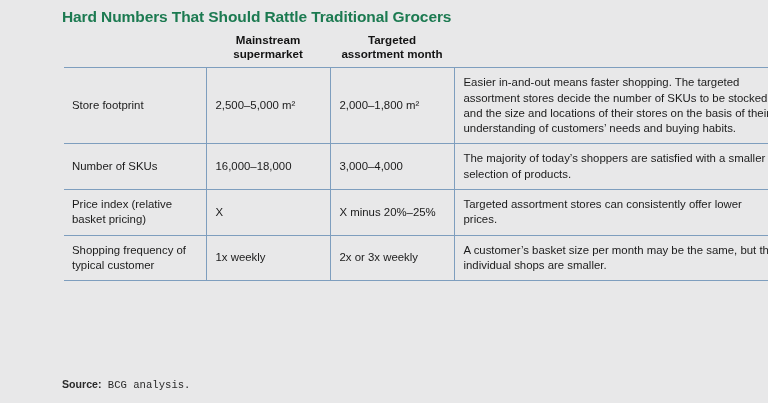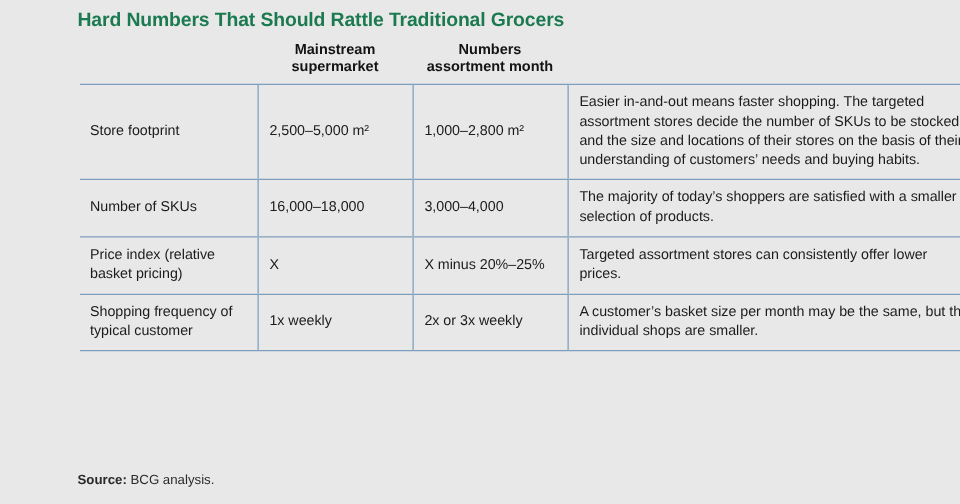--- a/index.html
+++ b/index.html
@@ -103,20 +103,21 @@
     top: 378px;
     font-size: 10.6px;
     color: #2a2a2a;
   }
   .source .lead {
     font-weight: bold;
     text-align: right;
   }
   .source .txt {
     font-weight: normal;
+    font-family: Liberation Mono, monospace;
   }
 </style>
 </head>
 <body>
 
 <div class="page">
 
   <div class="title">Hard Numbers That Should Rattle Traditional Grocers</div>
 
   <div class="table-wrap">
@@ -128,31 +129,31 @@
         <col class="c-desc">
       </colgroup>
       <thead>
         <tr>
           <th class="h-label"></th>
           <th class="h-main">
             <div>Mainstream</div>
             <div>supermarket</div>
           </th>
           <th class="h-target">
-            <div>Numbers</div>
+            <div>Targeted</div>
             <div>assortment month</div>
           </th>
           <th class="h-desc"></th>
         </tr>
       </thead>
       <tbody>
         <tr>
           <td class="cell-label">Store footprint</td>
           <td class="cell-main">2,500–5,000 m²</td>
-          <td class="cell-target">1,000–2,800 m²</td>
+          <td class="cell-target">2,000–1,800 m²</td>
           <td class="cell-desc">Easier in-and-out means faster shopping. The targeted assortment stores decide the number of SKUs to be stocked and the size and locations of their stores on the basis of their understanding of customers’ needs and buying habits.</td>
         </tr>
         <tr>
           <td class="cell-label">Number of SKUs</td>
           <td class="cell-main">16,000–18,000</td>
           <td class="cell-target">3,000–4,000</td>
           <td class="cell-desc">The majority of today’s shoppers are satisfied with a smaller selection of products.</td>
         </tr>
         <tr>
           <td class="cell-label">Price index (relative basket pricing)</td>

